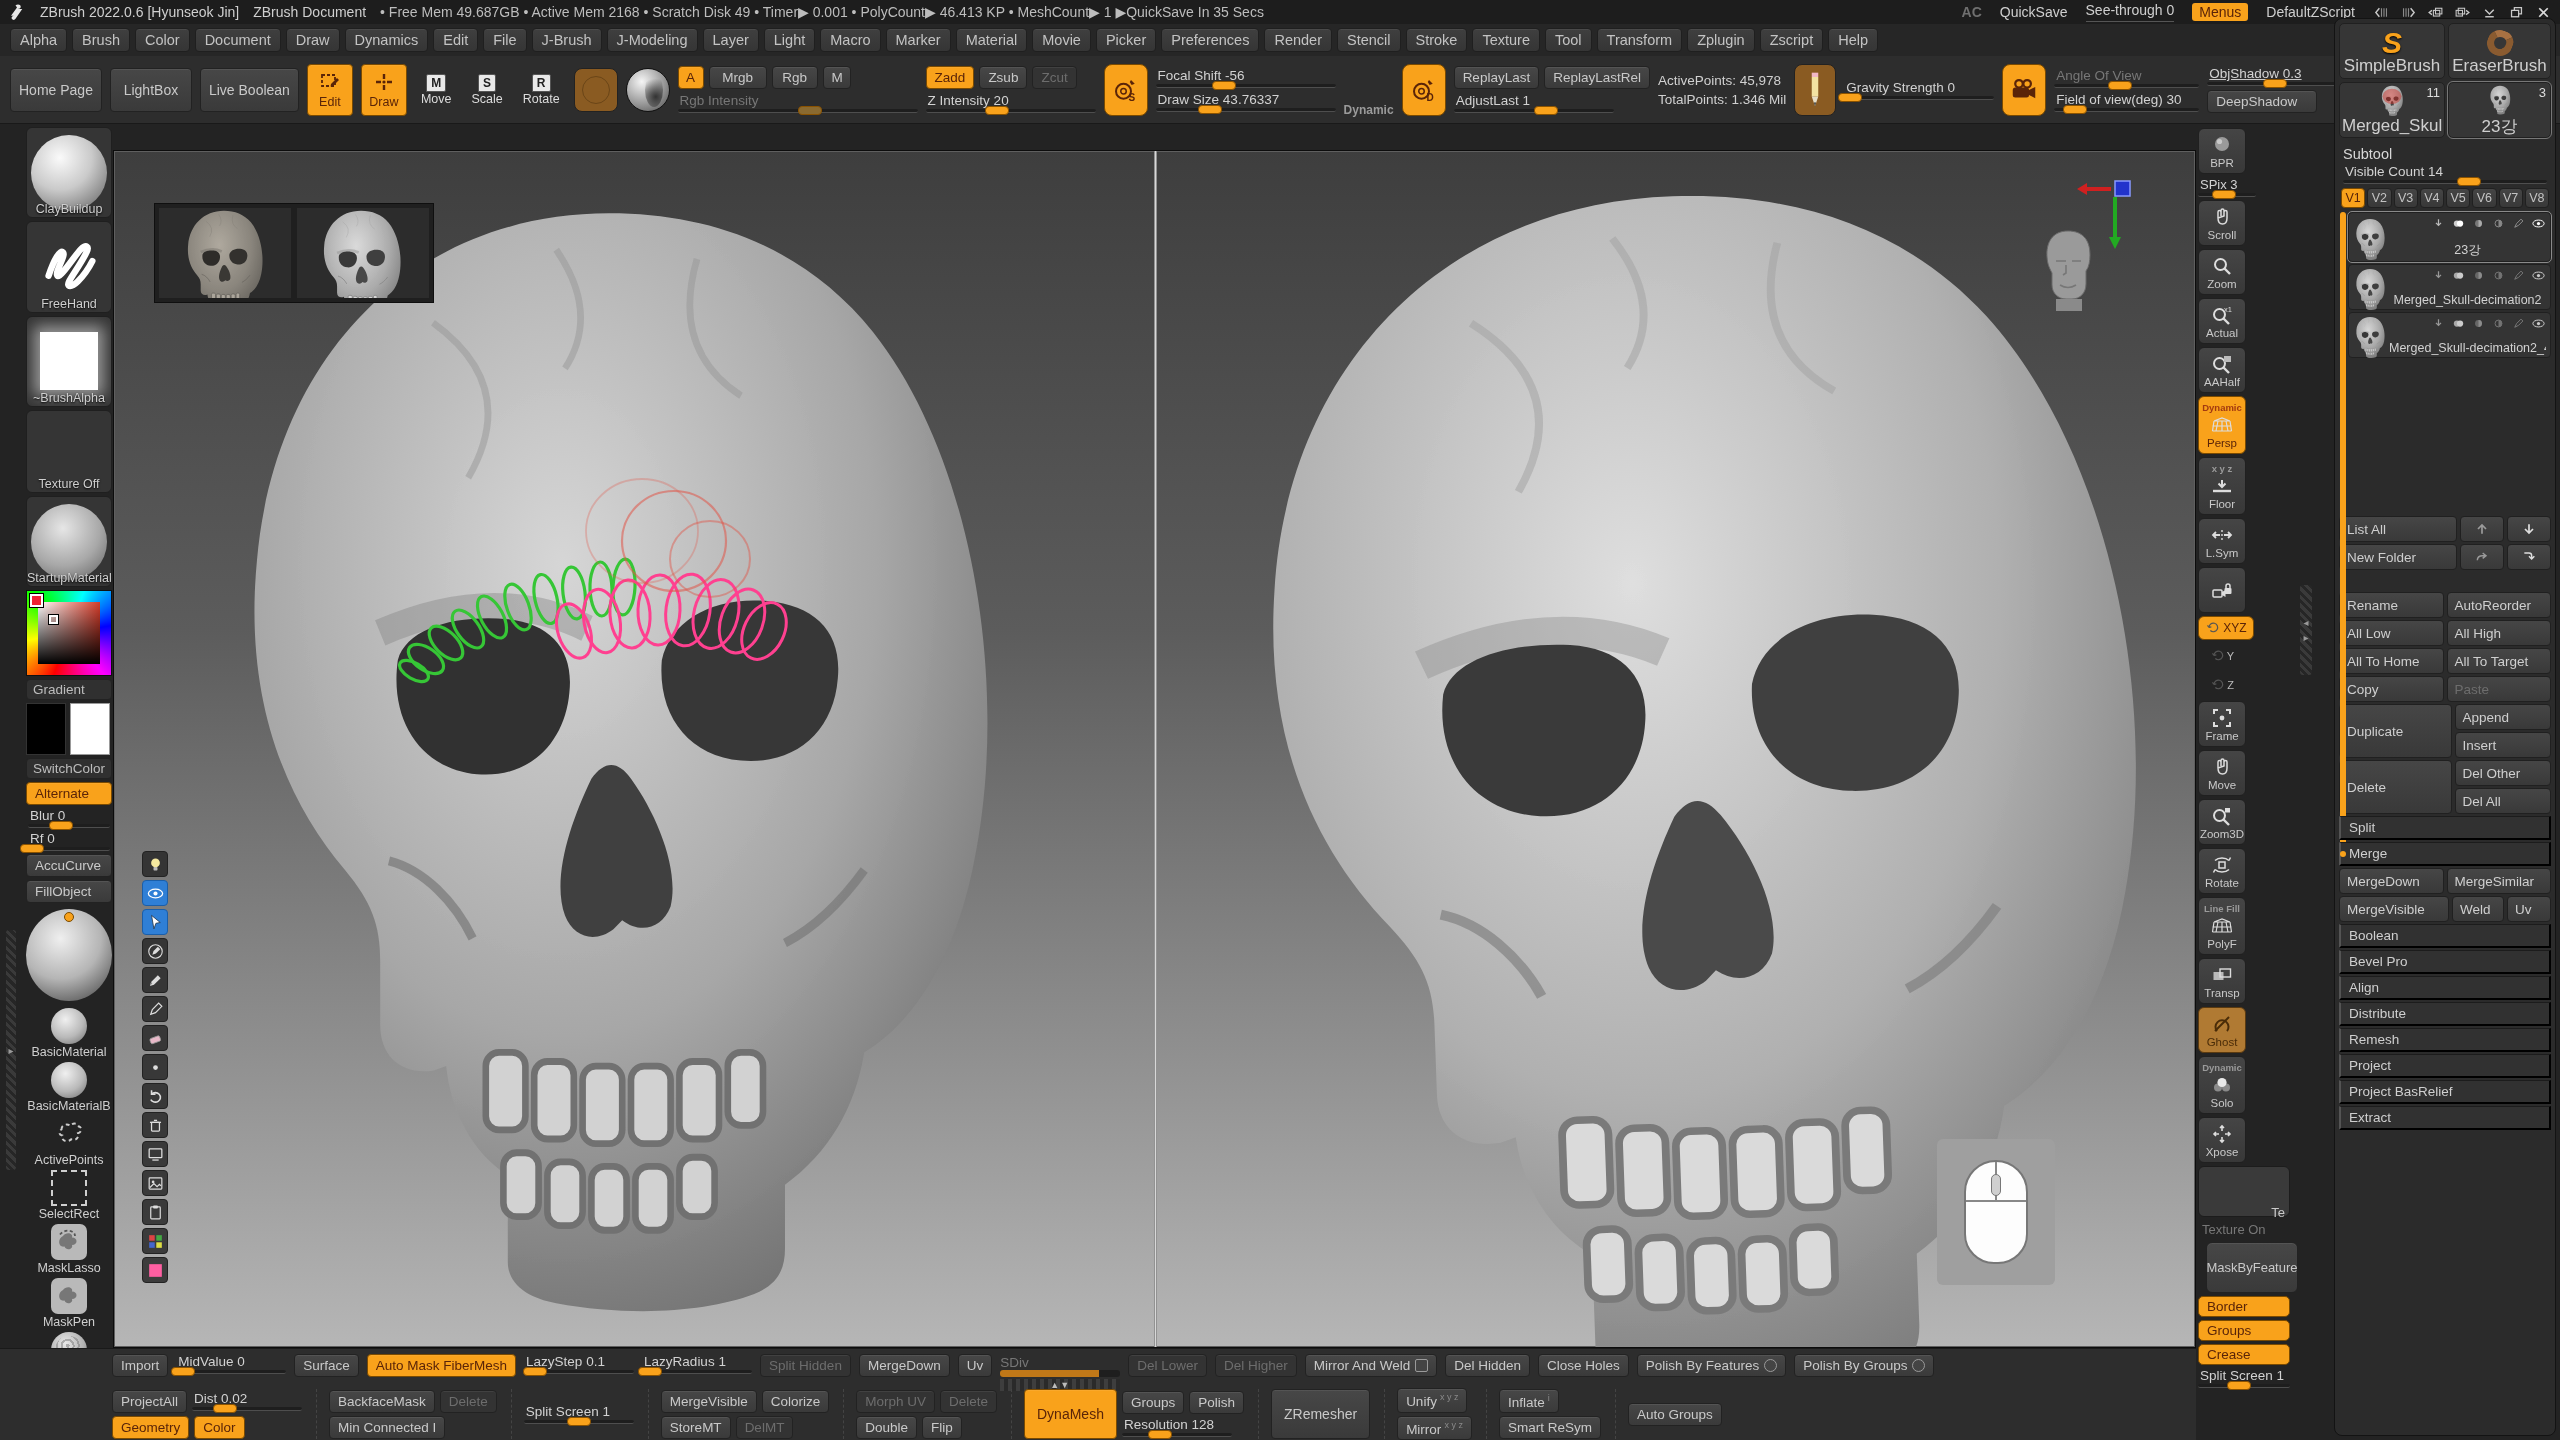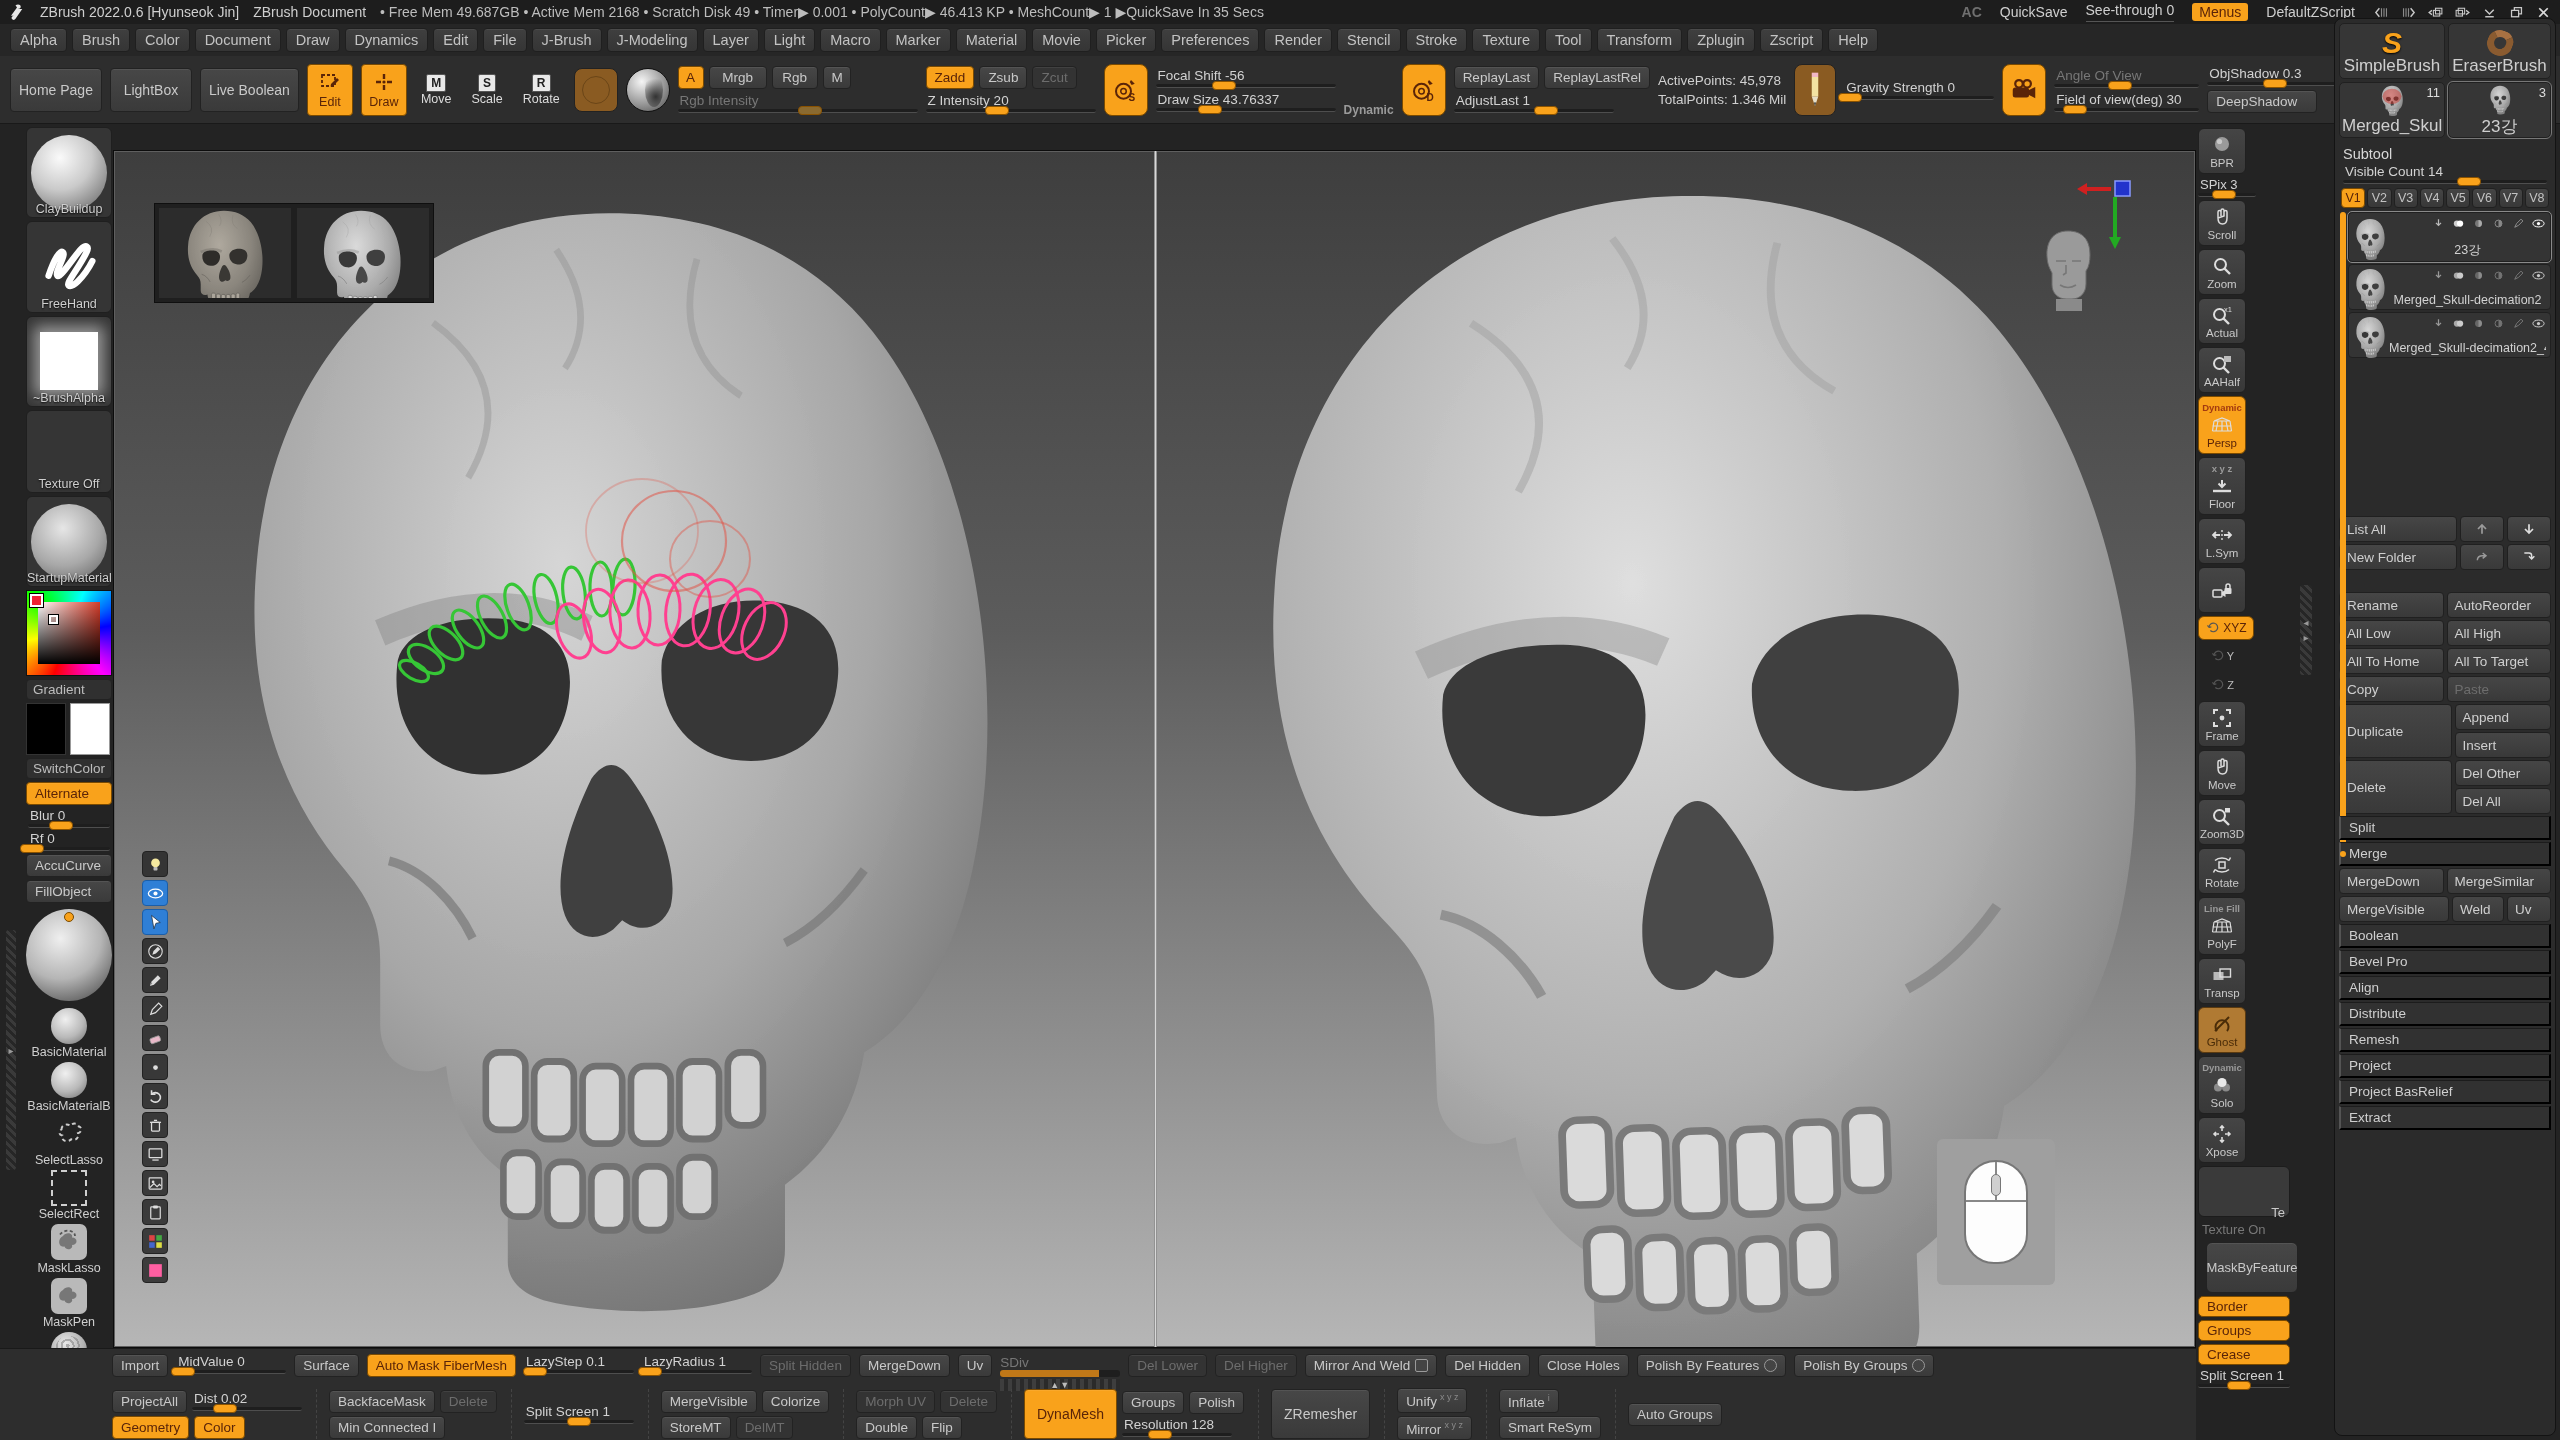--- a/index.html
+++ b/index.html
@@ -411,21 +411,21 @@
           </div>
       </div>
       <div class="sl" style="width:145px;">
         <span class="lab">Field of view(deg) 30</span>
         <div class="tr">
             <i class="kn" style="left:14%"></i>
           </div>
       </div>
     </div>
     <div class="grp">
-      <div class="sl" style="width:150px;">
+      <div class="sl" style="width:150px;text-decoration:underline;">
         <span class="lab">ObjShadow 0.3</span>
         <div class="tr">
             <i class="kn" style="left:45%"></i>
           </div>
       </div>
       <button class="btn" style="width:110px;text-align:left;">DeepShadow</button>
     </div>
   </div>
 
   <div class="left-gutter"></div>
@@ -493,21 +493,21 @@
       <div class="small-item">
         <div class="th-s th-sphere-s"></div>
         <div class="tlab">BasicMaterialB</div>
       </div>
       <div class="small-item">
         <span class="svgi" style="width: 36px; height: 36px;">
           <svg viewBox="0 0 24 24">
             <path d="M7,9 C7,5.5 11,5 13,6.5 C14,4.5 18,4.5 18.5,7 C21,7.5 20.5,11 18,11.5 C19,14.5 16,17 13.5,15.5 C11,18 6.5,16.5 7.5,13 C5,12.5 5,10 7,9 Z" fill="none" stroke="#ccc" stroke-width="1.3" stroke-dasharray="2.5 2.2"></path>
           </svg>
         </span>
-        <div class="tlab">SelectLasso</div>
+        <div class="tlab">ActivePoints</div>
       </div>
       <div class="small-item">
         <div class="th-s th-rectdash"></div>
         <div class="tlab">SelectRect</div>
       </div>
       <div class="small-item">
         <div class="th-s th-maskbg"><svg viewBox="0 0 24 24">
             <path d="M8,8 C10,5 15,6 14,9 C18,9 18,14 14,14 C15,17 10,18 9,15 C5,16 4,10 8,8 Z" fill="#777"></path>
             <path d="M6,7 C9,3 16,4 16,8" fill="none" stroke="#555" stroke-width="1.2" stroke-dasharray="2 1.6"></path>
           </svg></div>

